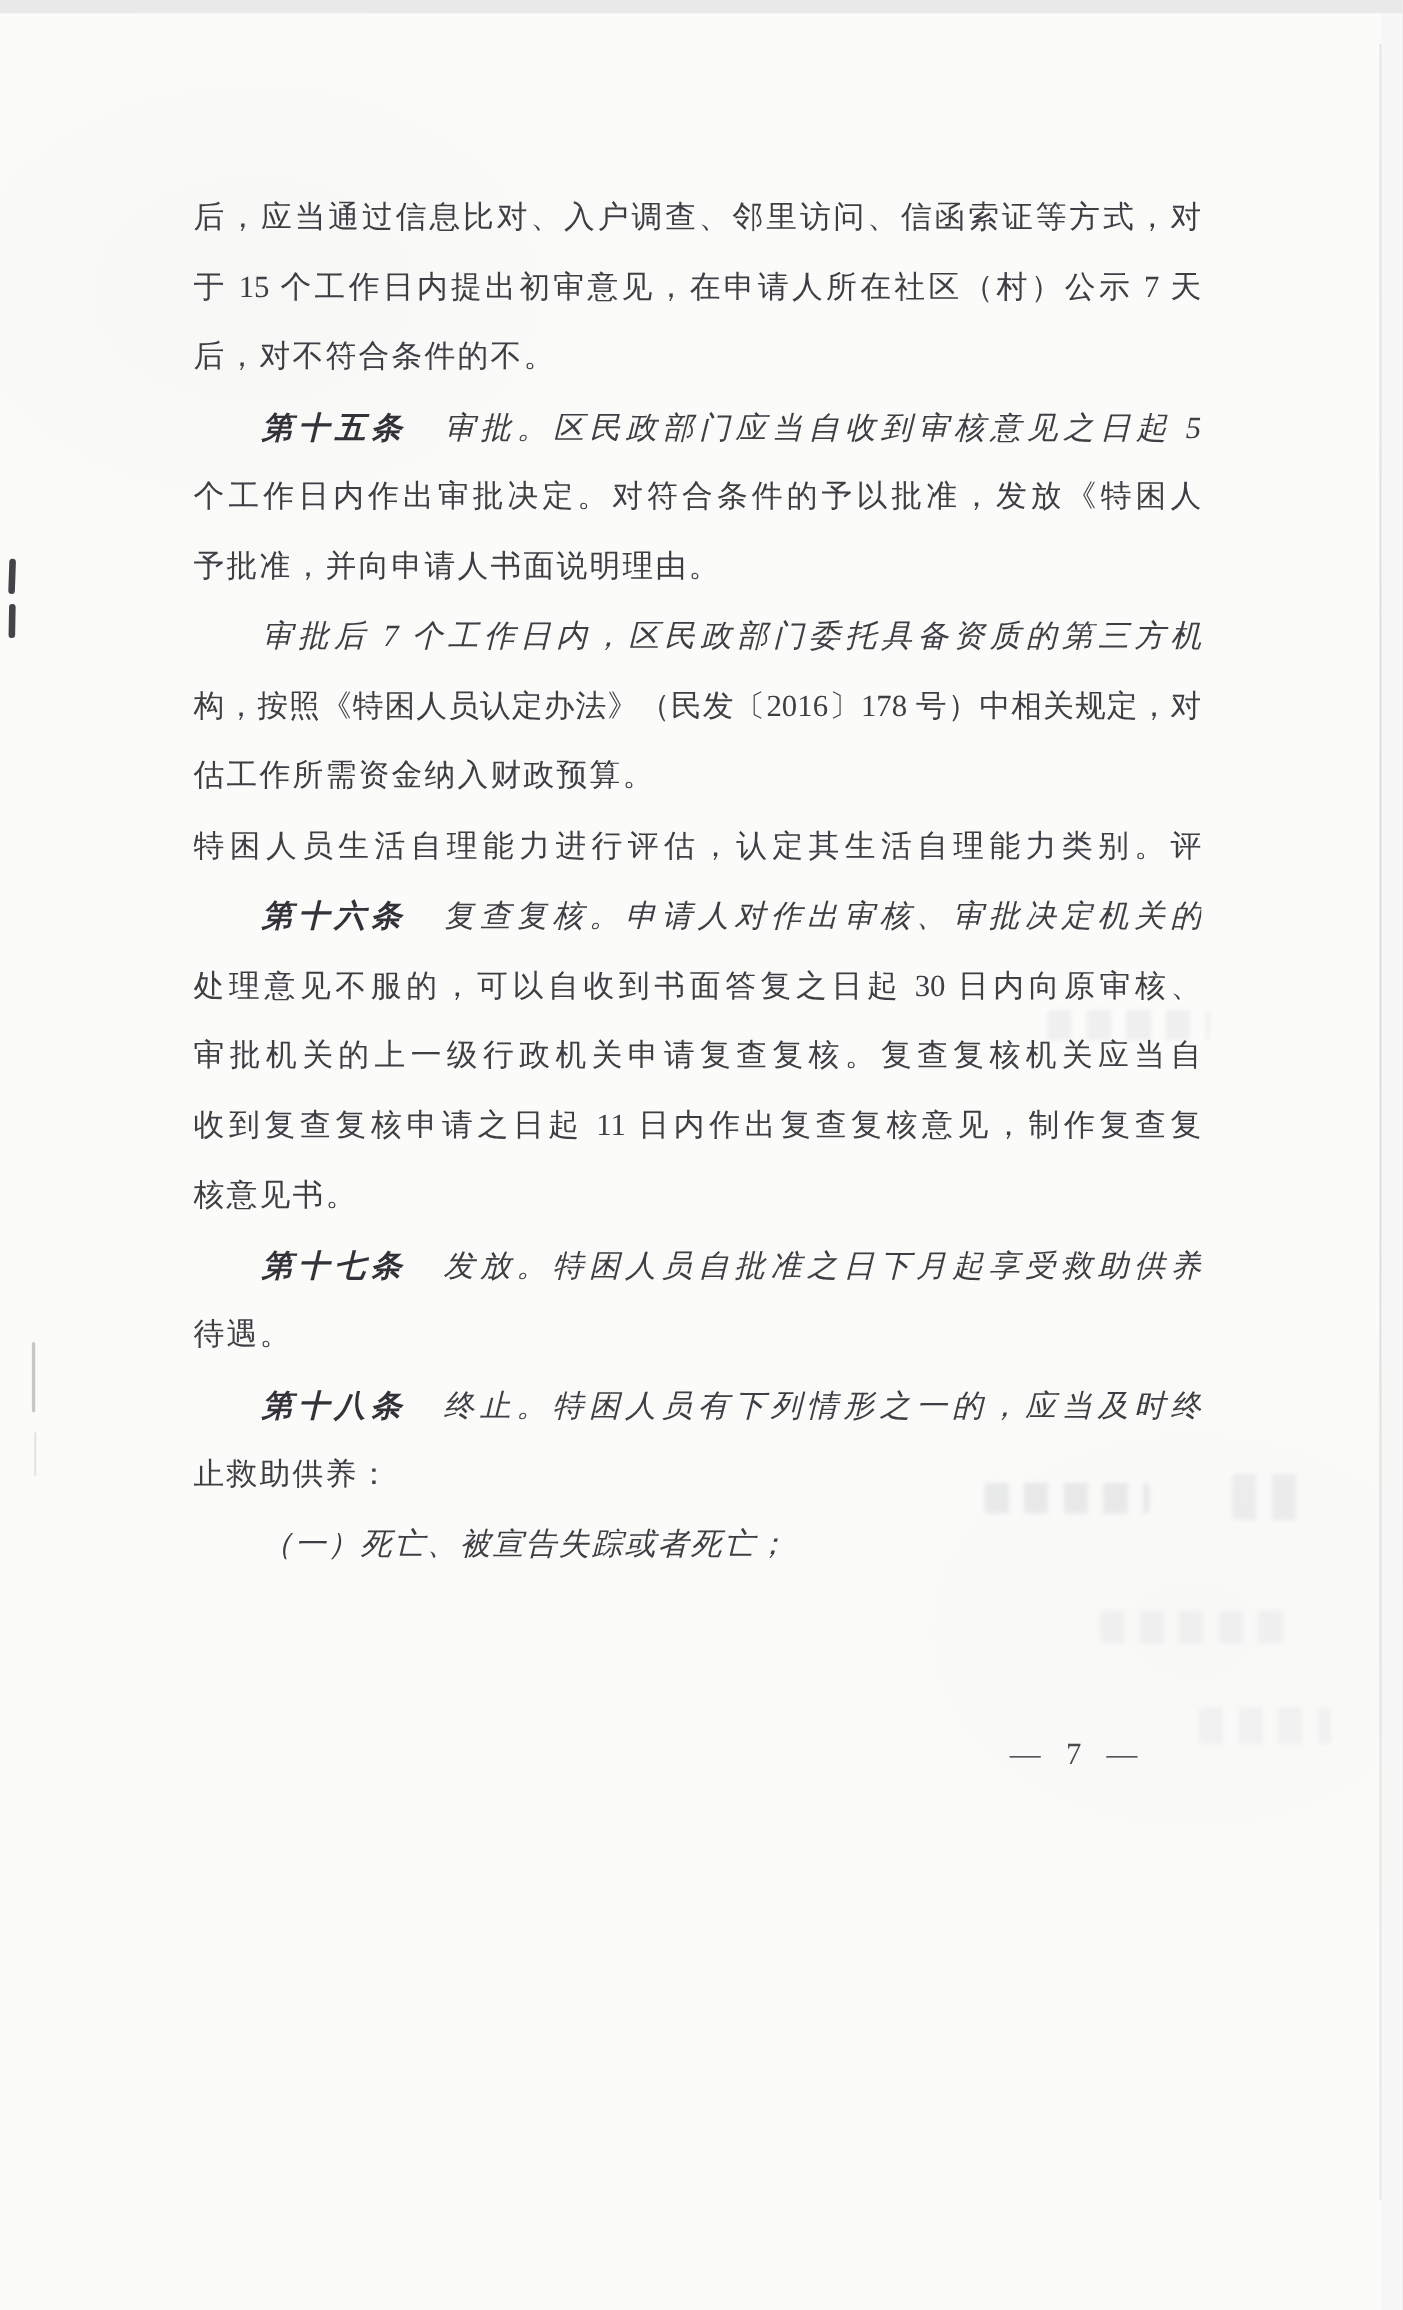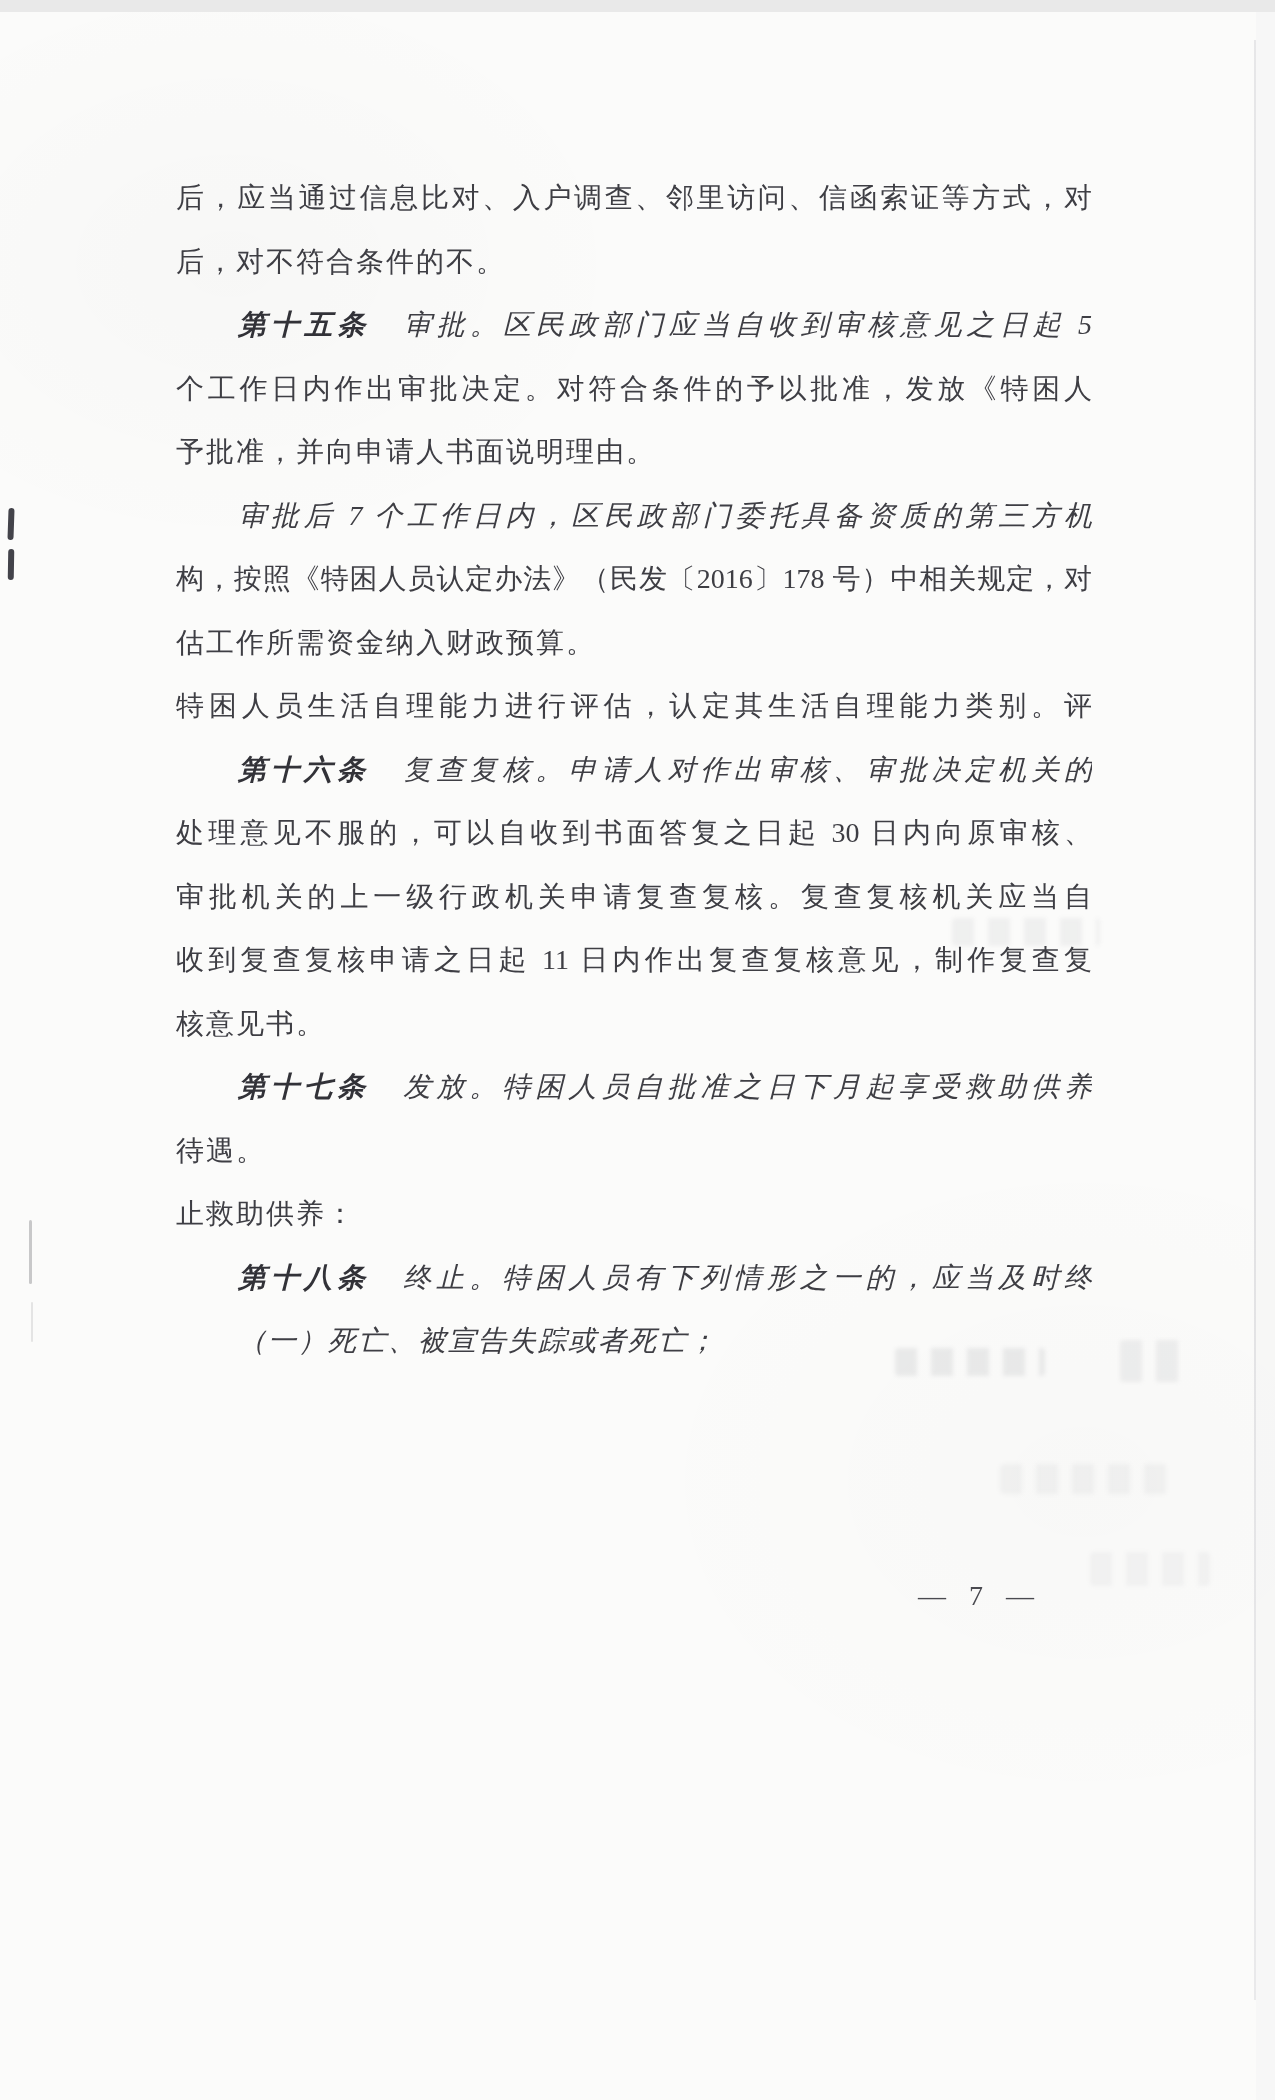--- a/index.html
+++ b/index.html
@@ -74,37 +74,38 @@
   .ghost.g4{left:1000px;top:1452px;width:170px;height:30px;opacity:.25;}
   .ghost.g5{left:1090px;top:1540px;width:120px;height:34px;opacity:.22;}
 </style>
 </head>
 <body>
 
 <div class="scan">
 
   <div class="textblock" id="textblock">
       <div class="line">后，应当通过信息比对、入户调查、邻里访问、信函索证等方式，对</div>
+      <div class="line">于 15 个工作日内提出初审意见，在申请人所在社区（村）公示 7 天</div>
       <div class="line flush-left">后，对不符合条件的不。</div>
       <div class="line indent"><span class="lead">第十五条</span><span>　审批。区民政部门应当自收到审核意见之日起 5</span></div>
       <div class="line">个工作日内作出审批决定。对符合条件的予以批准，发放《特困人</div>
       <div class="line flush-left">予批准，并向申请人书面说明理由。</div>
       <div class="line indent">审批后 7 个工作日内，区民政部门委托具备资质的第三方机</div>
       <div class="line">构，按照《特困人员认定办法》（民发〔2016〕178 号）中相关规定，对</div>
       <div class="line flush-left">估工作所需资金纳入财政预算。</div>
       <div class="line">特困人员生活自理能力进行评估，认定其生活自理能力类别。评</div>
       <div class="line indent"><span class="lead">第十六条</span><span>　复查复核。申请人对作出审核、审批决定机关的</span></div>
       <div class="line">处理意见不服的，可以自收到书面答复之日起 30 日内向原审核、</div>
       <div class="line">审批机关的上一级行政机关申请复查复核。复查复核机关应当自</div>
       <div class="line">收到复查复核申请之日起 11 日内作出复查复核意见，制作复查复</div>
       <div class="line flush-left">核意见书。</div>
       <div class="line indent"><span class="lead">第十七条</span><span>　发放。特困人员自批准之日下月起享受救助供养</span></div>
       <div class="line flush-left">待遇。</div>
+      <div class="line indent"><span class="lead">第十八条</span><span>　终止。特困人员有下列情形之一的，应当及时终</span></div>
       <div class="line flush-left">止救助供养：</div>
-      <div class="line indent"><span class="lead">第十八条</span><span>　终止。特困人员有下列情形之一的，应当及时终</span></div>
       <div class="line flush-left indent">（一）死亡、被宣告失踪或者死亡；</div>
     </div>
 
   <div class="pagenum">— 7 —</div>
 
   <div class="edge-mark m1"></div>
   <div class="edge-mark m2"></div>
   <div class="edge-mark m3"></div>
   <div class="edge-mark m4"></div>
 

